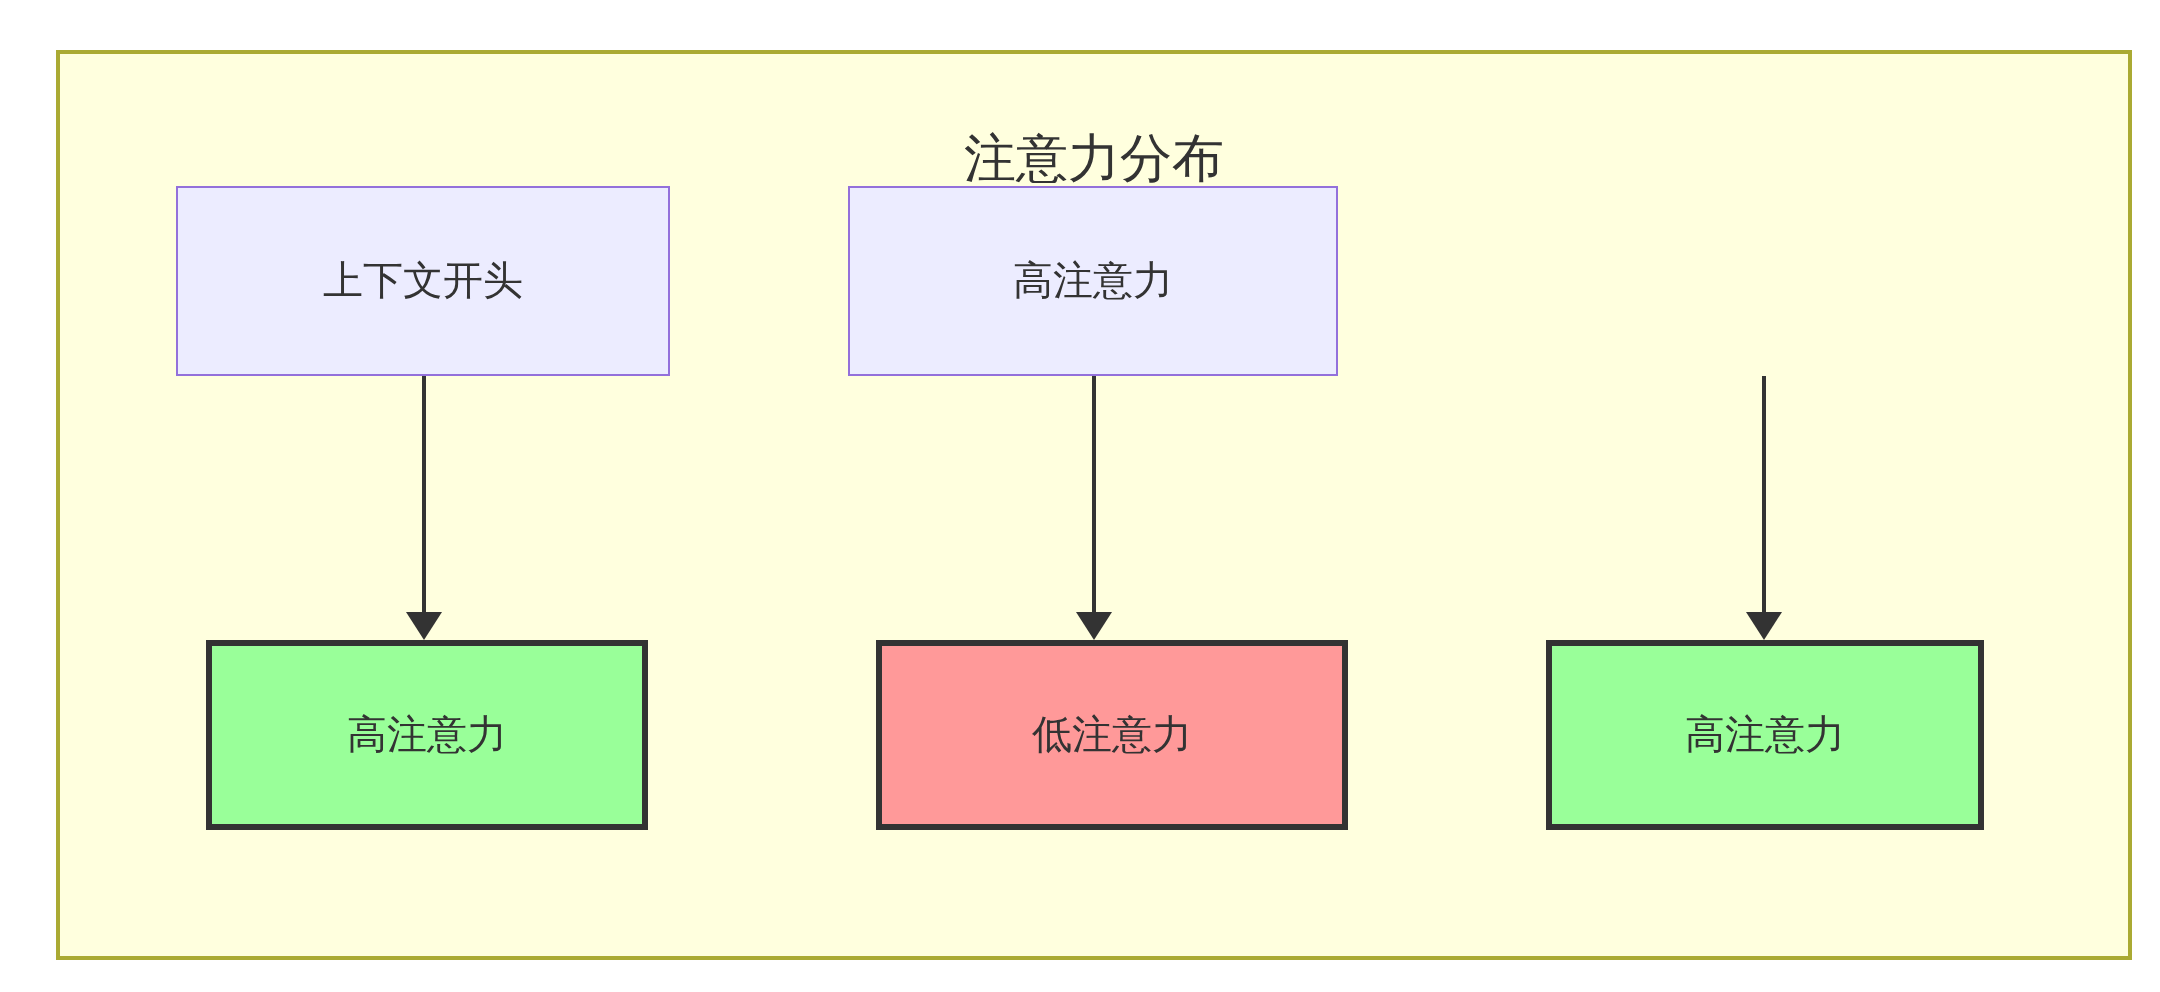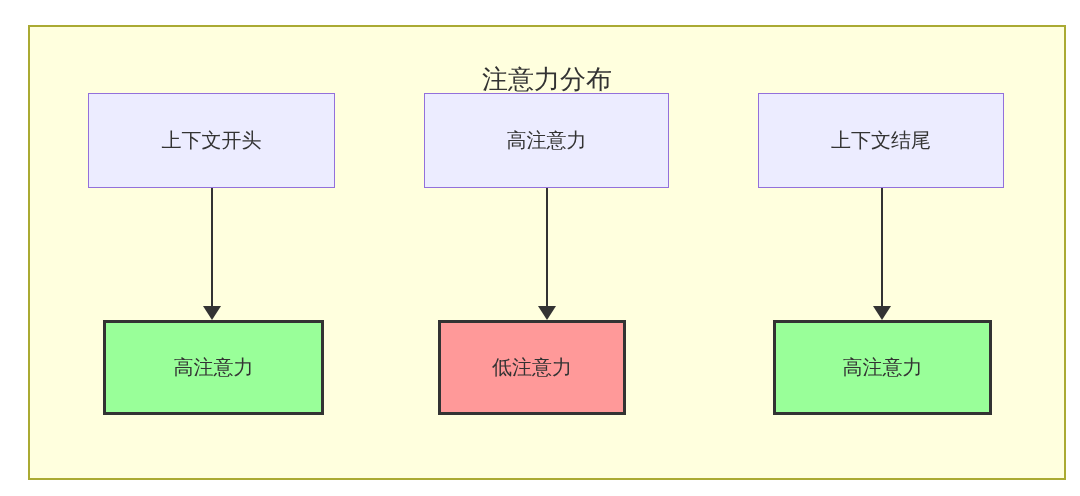--- a/index.html
+++ b/index.html
@@ -83,42 +83,39 @@
   }
 
   
   .n-src-0 { left: 58px;  top: 66px; width: 247px; }
   .n-src-1 { left: 394px; top: 66px; width: 245px; }
   .n-src-2 { left: 728px; top: 66px; width: 246px; }
   .a-0 { left: 173px; }
   .a-1 { left: 508px; }
   .a-2 { left: 843px; }
   .n-tgt-0 { left: 73px;  top: 293px; width: 221px; }
-  .n-tgt-1 { left: 408px; top: 293px; width: 188px; }
+  .n-tgt-1 { left: 408px; top: 293px; width: 236px; }
   .n-tgt-2 { left: 743px; top: 293px; width: 219px; }
 </style>
 </head>
 <body>
 
 <div class="stage">
   <div class="subgraph">
 
     <div class="subgraph-title">注意力分布</div>
 
     <div class="node source n-src-0">
       <span>上下文开头</span>
     </div>
 
     <div class="node source n-src-1">
       <span>高注意力</span>
     </div>
 
-    <div class="node source n-src-2">
-      <span>上下文结尾</span>
-    </div>
 
     <div class="arrow a-0">
       <div class="arrow-line"></div>
       <div class="arrow-head"></div>
     </div>
     <div class="arrow a-1">
       <div class="arrow-line"></div>
       <div class="arrow-head"></div>
     </div>
     <div class="arrow a-2">

